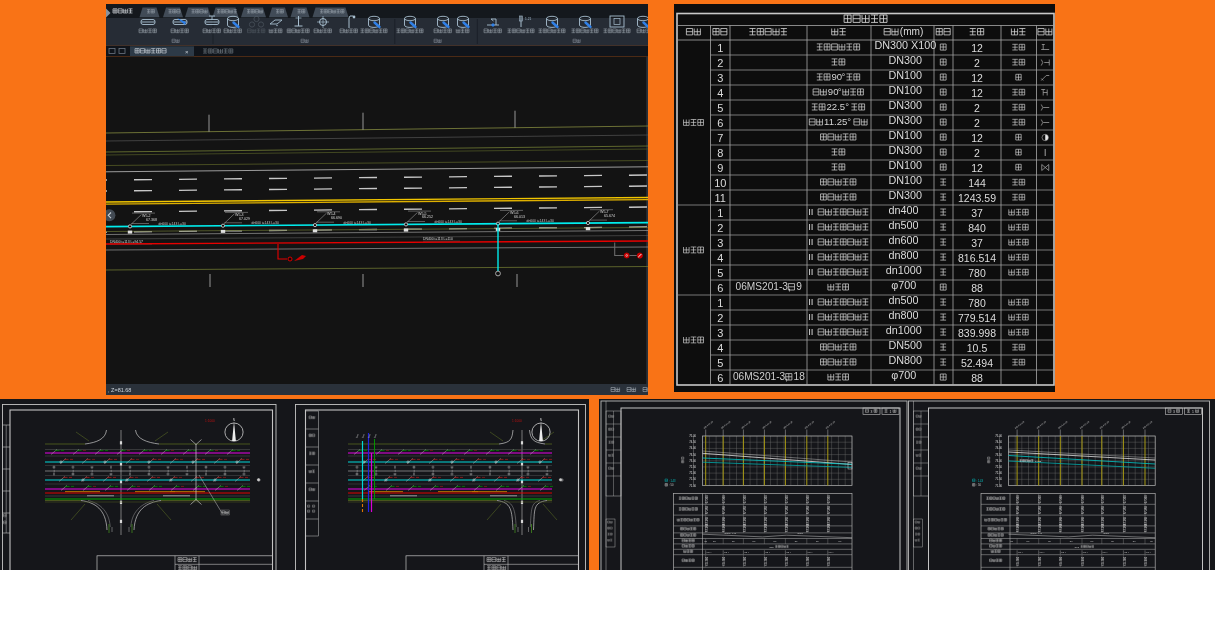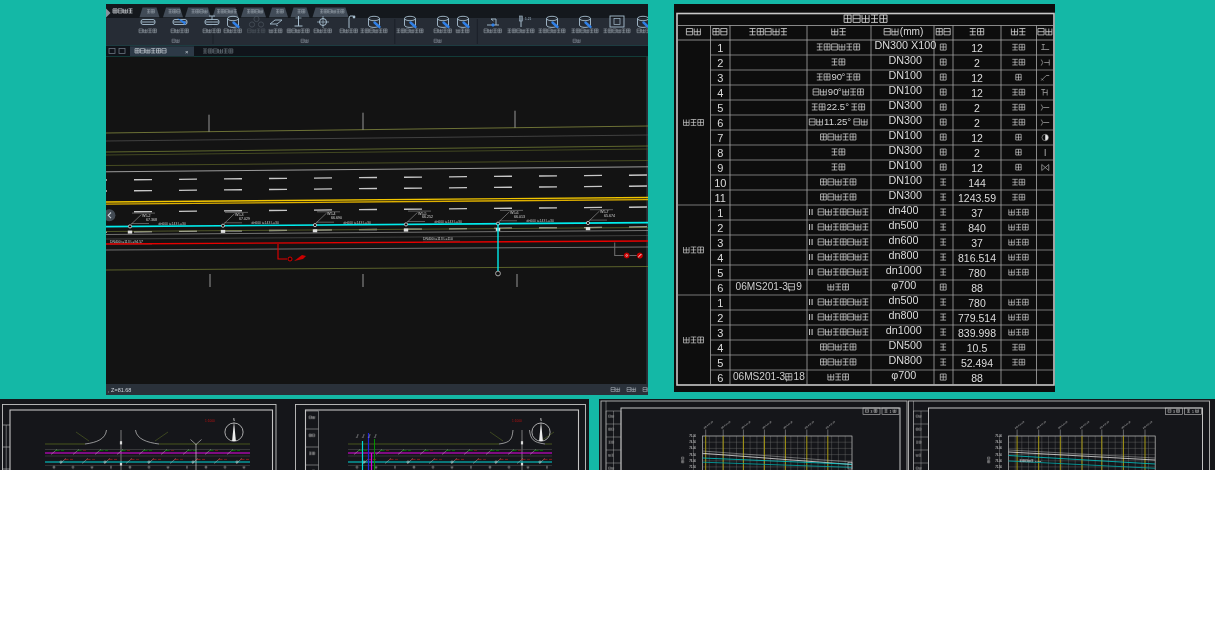--- a/index.html
+++ b/index.html
@@ -1,15 +1,15 @@
 <!DOCTYPE html>
 <html><head><meta charset="utf-8">
 <style>
 html,body{margin:0;padding:0;background:#ffffff;font-family:"Liberation Sans", sans-serif;}
-#page{position:relative;width:1215px;height:470px;overflow:hidden;background:#14b8a6;}
+#page{position:relative;width:1215px;height:570px;overflow:hidden;background:#f97316;}
 svg{shape-rendering:auto;}
 </style></head><body>
 <div id="page">
 <svg width="542" height="391" viewBox="0 0 542 391" style="position:absolute;left:106px;top:4px">
       <rect x="0.0" y="0.0" width="542.0" height="14.0" fill="#14181d"></rect>
       <path d="M0 4.5 L4.5 9 L0 13.5 Z" fill="#8a939e"></path>
       <path d="M7.0 4.8H11.0V9.0H7.0Z M7.0 6.9H11.0 M9.0 4.8V9.0" stroke="#e8edf2" stroke-width="0.62" fill="none"></path>
       <path d="M12.2 4.8H16.2V9.0H12.2Z M12.2 6.9H16.2" stroke="#e8edf2" stroke-width="0.62" fill="none"></path>
       <path d="M19.3 4.8V9.0 M17.3 4.8V9.0H21.4 M17.3 6.9H21.4 M21.4 4.8V9.0" stroke="#e8edf2" stroke-width="0.62" fill="none"></path>
       <path d="M22.5 4.8H26.5 M22.5 6.9H26.5 M22.5 9.0H26.5 M24.5 4.8V9.0" stroke="#e8edf2" stroke-width="0.62" fill="none"></path>

